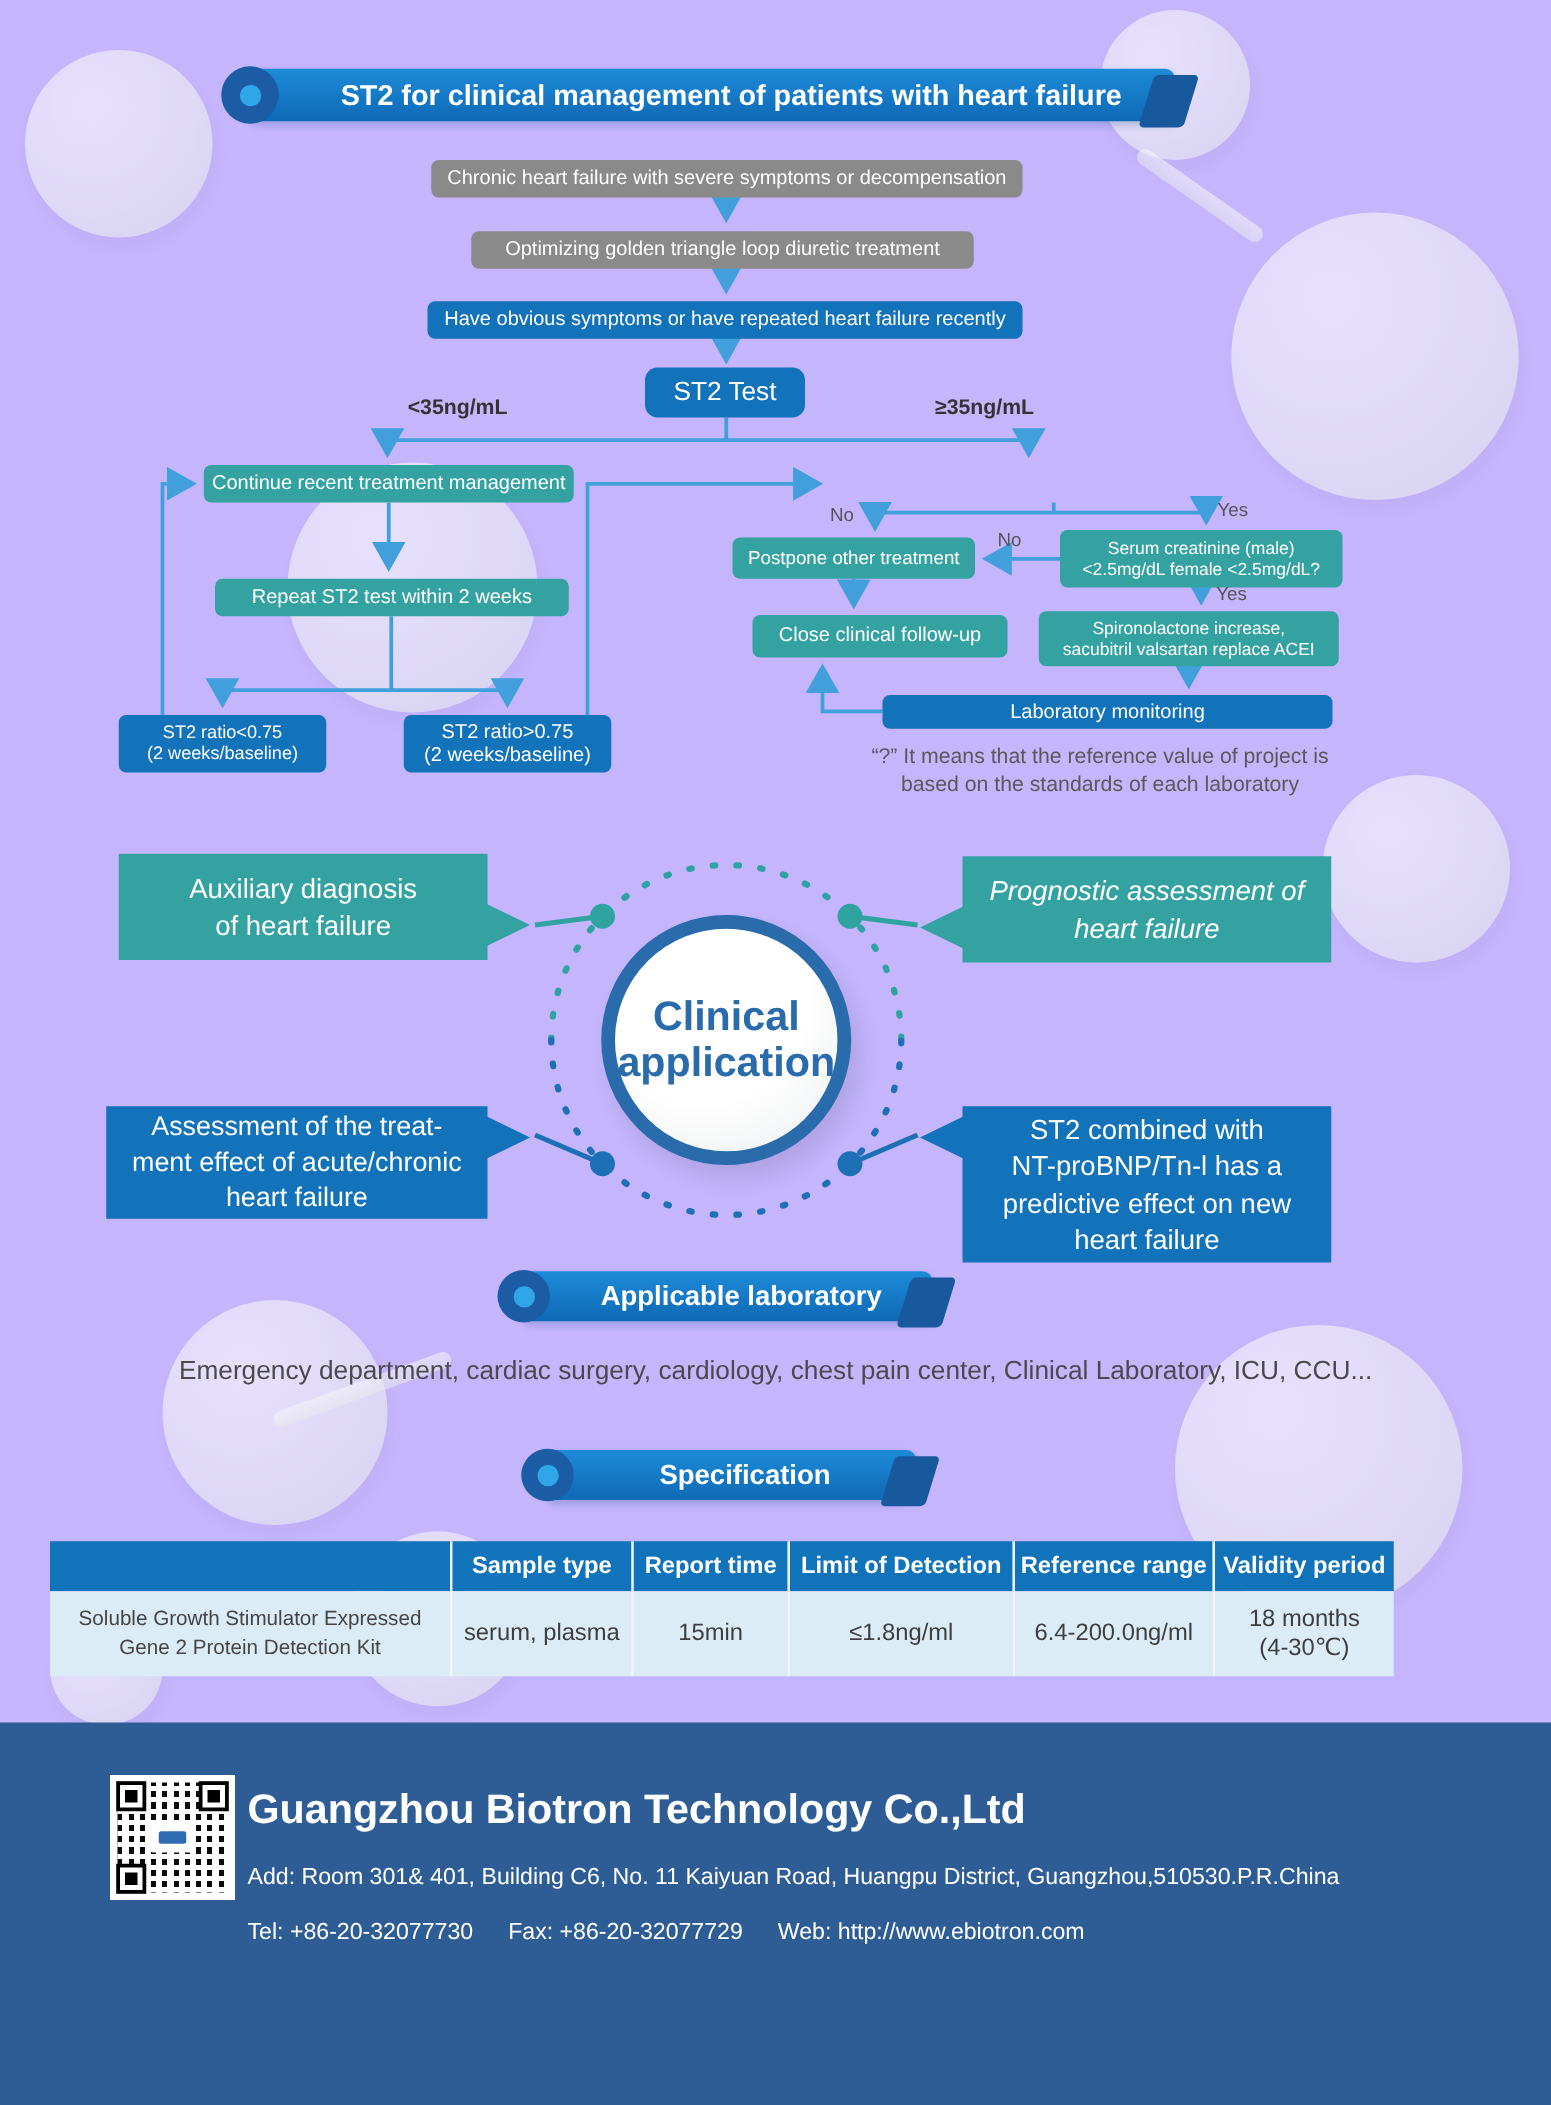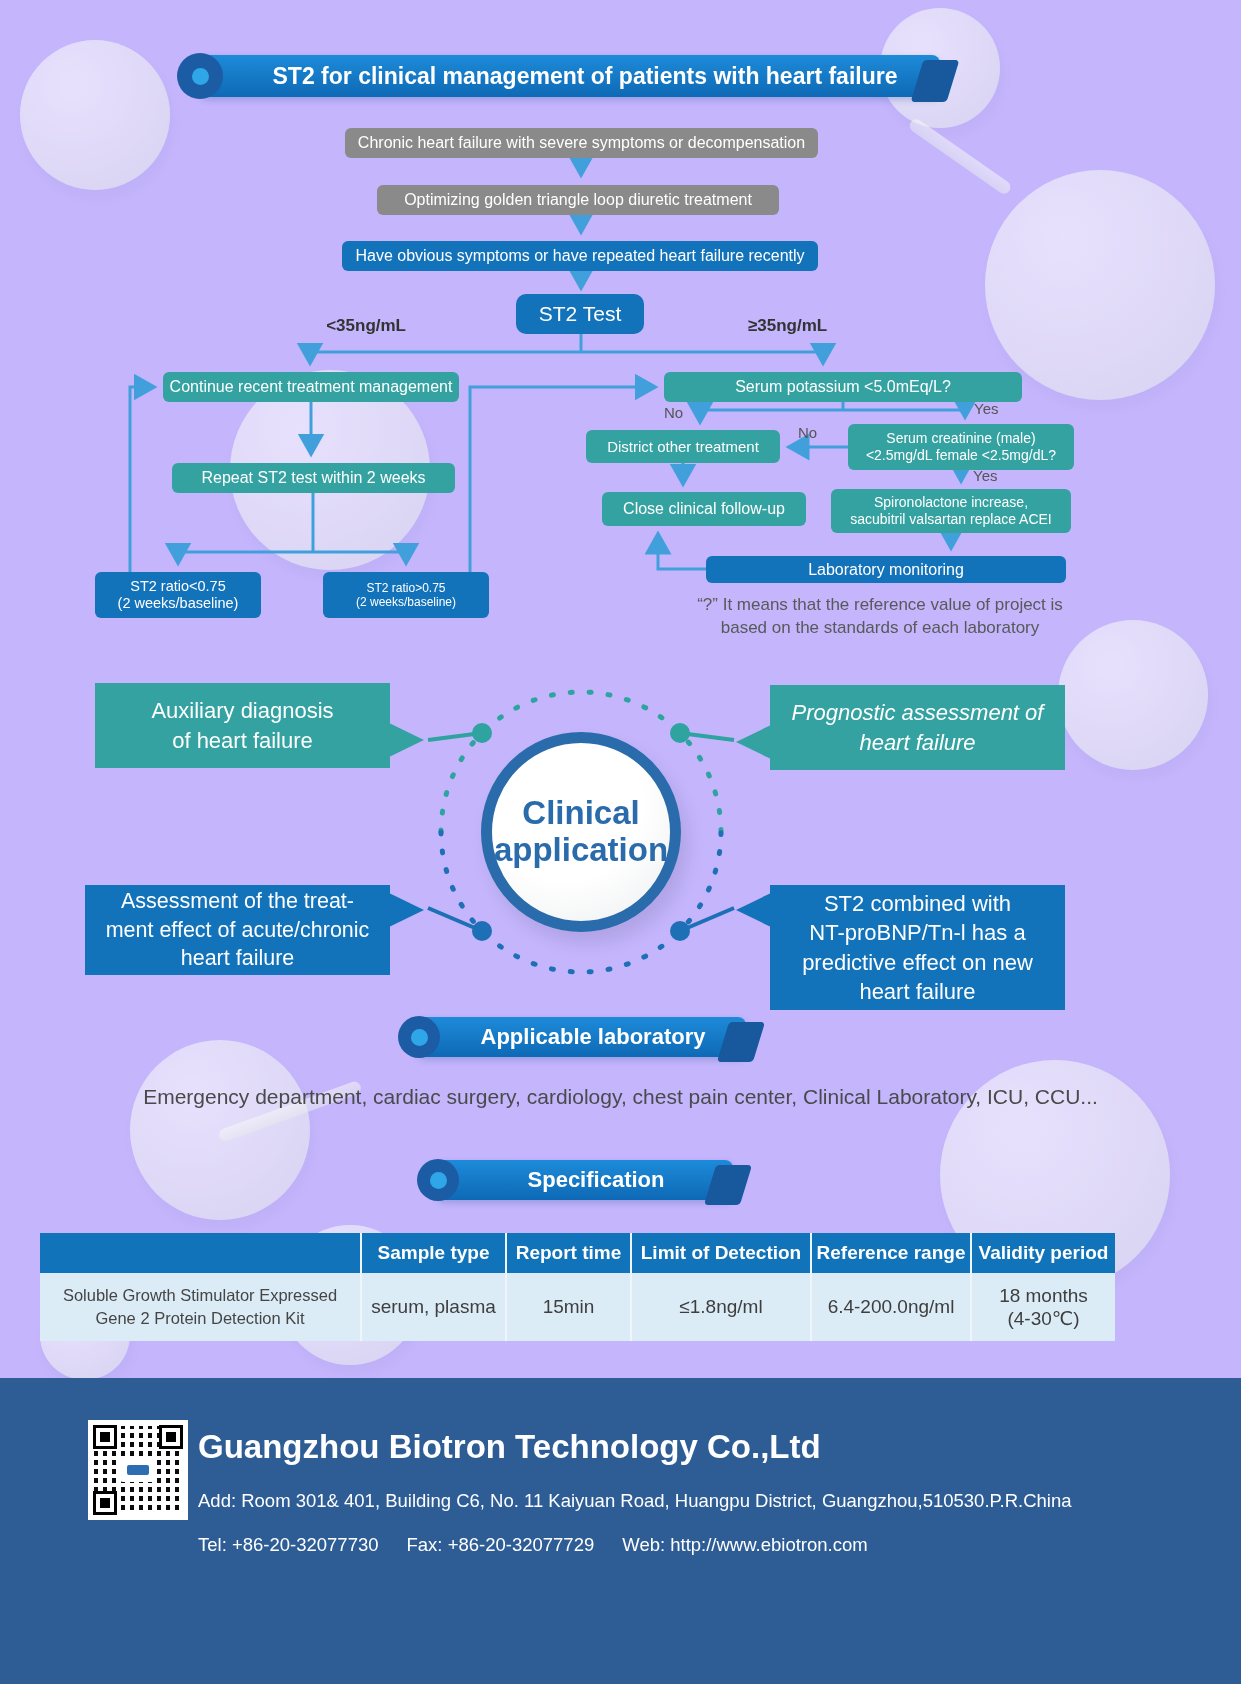--- a/index.html
+++ b/index.html
@@ -44,21 +44,21 @@
   .b-symptoms  { left:342px; top:241px; width:476px; height:30px; }
   .b-st2test   { left:516px; top:294px; width:128px; height:40px; border-radius:10px; font-size:21px; }
   .b-continue  { left:163px; top:372px; width:296px; height:30px; }
   .b-potassium { left:664px; top:372px; width:358px; height:30px; }
   .b-postpone  { left:586px; top:430px; width:194px; height:33px; font-size:15px; }
   .b-creat     { left:848px; top:424px; width:226px; height:46px; font-size:14px; }
   .b-repeat    { left:172px; top:463px; width:283px; height:30px; }
   .b-close     { left:602px; top:492px; width:204px; height:34px; }
   .b-spiro     { left:831px; top:489px; width:240px; height:44px; font-size:14px; }
   .b-ratiolow  { left:95px;  top:572px; width:166px; height:46px; font-size:14.5px; }
-  .b-ratiohigh { left:323px; top:572px; width:166px; height:46px; font-size:12px; }
+  .b-ratiohigh { left:323px; top:572px; width:166px; height:46px; font-size:16px; }
   .b-lab       { left:706px; top:556px; width:360px; height:27px; }
 
   .flow-label { position:absolute; z-index:2; font-weight:bold; color:#333; font-size:17px; }
   .fl-low  { left:320px; top:316px; width:86px; text-align:right; }
   .fl-high { left:748px; top:316px; }
   .yn { position:absolute; z-index:2; color:#555; font-size:15px; }
   .yn-no1  { left:664px; top:404px; }
   .yn-yes1 { left:974px; top:400px; }
   .yn-no2  { left:798px; top:424px; }
   .yn-yes2 { left:973px; top:467px; }
@@ -186,24 +186,23 @@
     <span>ST2 for clinical management of patients with heart failure</span>
   </div>
 
   <div class="box gray b-optim">Optimizing golden triangle loop diuretic treatment</div>
   <div class="box gray b-chronic">Chronic heart failure with severe symptoms or decompensation</div>
   <div class="box blue b-symptoms">Have obvious symptoms or have repeated heart failure recently</div>
   <div class="box blue b-st2test">ST2 Test</div>
   <div class="flow-label fl-low">&lt;35ng/mL</div>
   <div class="flow-label fl-high">≥35ng/mL</div>
   <div class="box teal b-continue">Continue recent treatment management</div>
-  <div class="box teal b-potassium">Serum potassium &lt;5.0mEq/L?</div>
   <div class="yn yn-no1">No</div>
   <div class="yn yn-yes1">Yes</div>
-  <div class="box teal b-postpone">District other treatment</div>
+  <div class="box teal b-postpone">Postpone other treatment</div>
   <div class="box teal b-creat pre">Serum creatinine (male)
 &lt;2.5mg/dL female &lt;2.5mg/dL?</div>
   <div class="yn yn-no2">No</div>
   <div class="yn yn-yes2">Yes</div>
   <div class="box teal b-repeat">Repeat ST2 test within 2 weeks</div>
   <div class="box teal b-close">Close clinical follow-up</div>
   <div class="box teal b-spiro pre">Spironolactone increase,
 sacubitril valsartan replace ACEI</div>
   <div class="box blue b-ratiolow pre">ST2 ratio&lt;0.75
 (2 weeks/baseline)</div>

